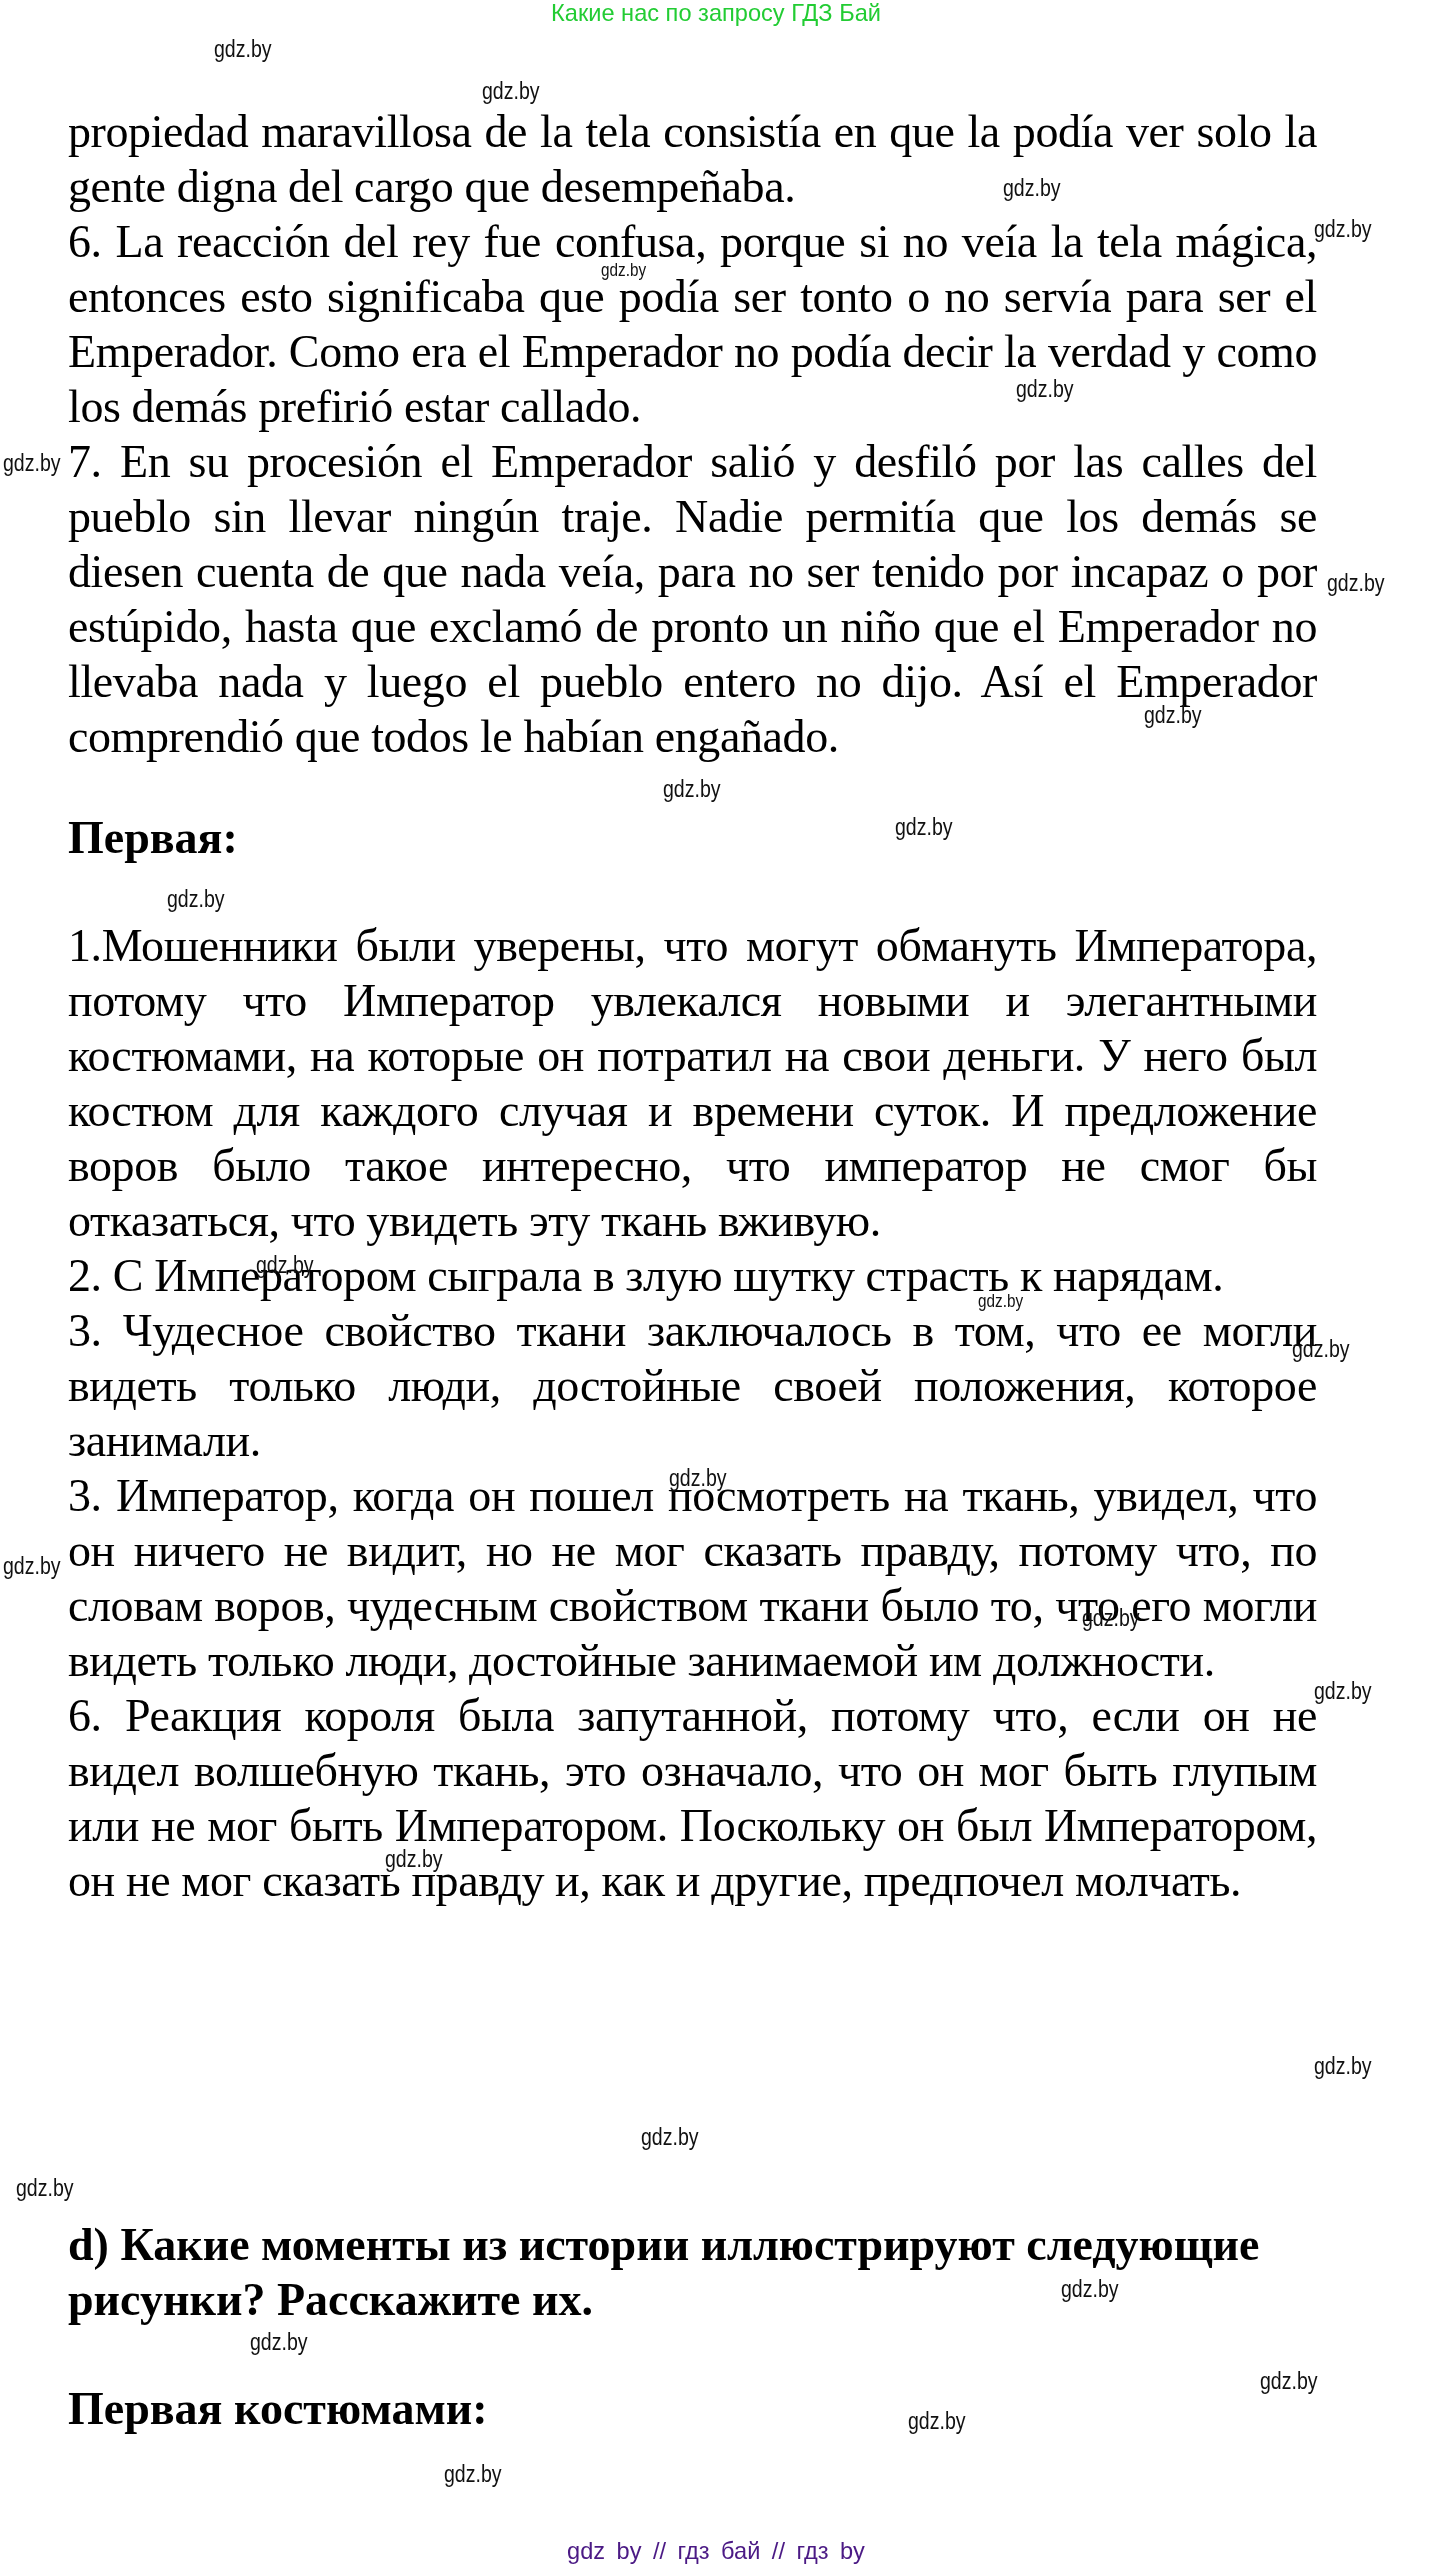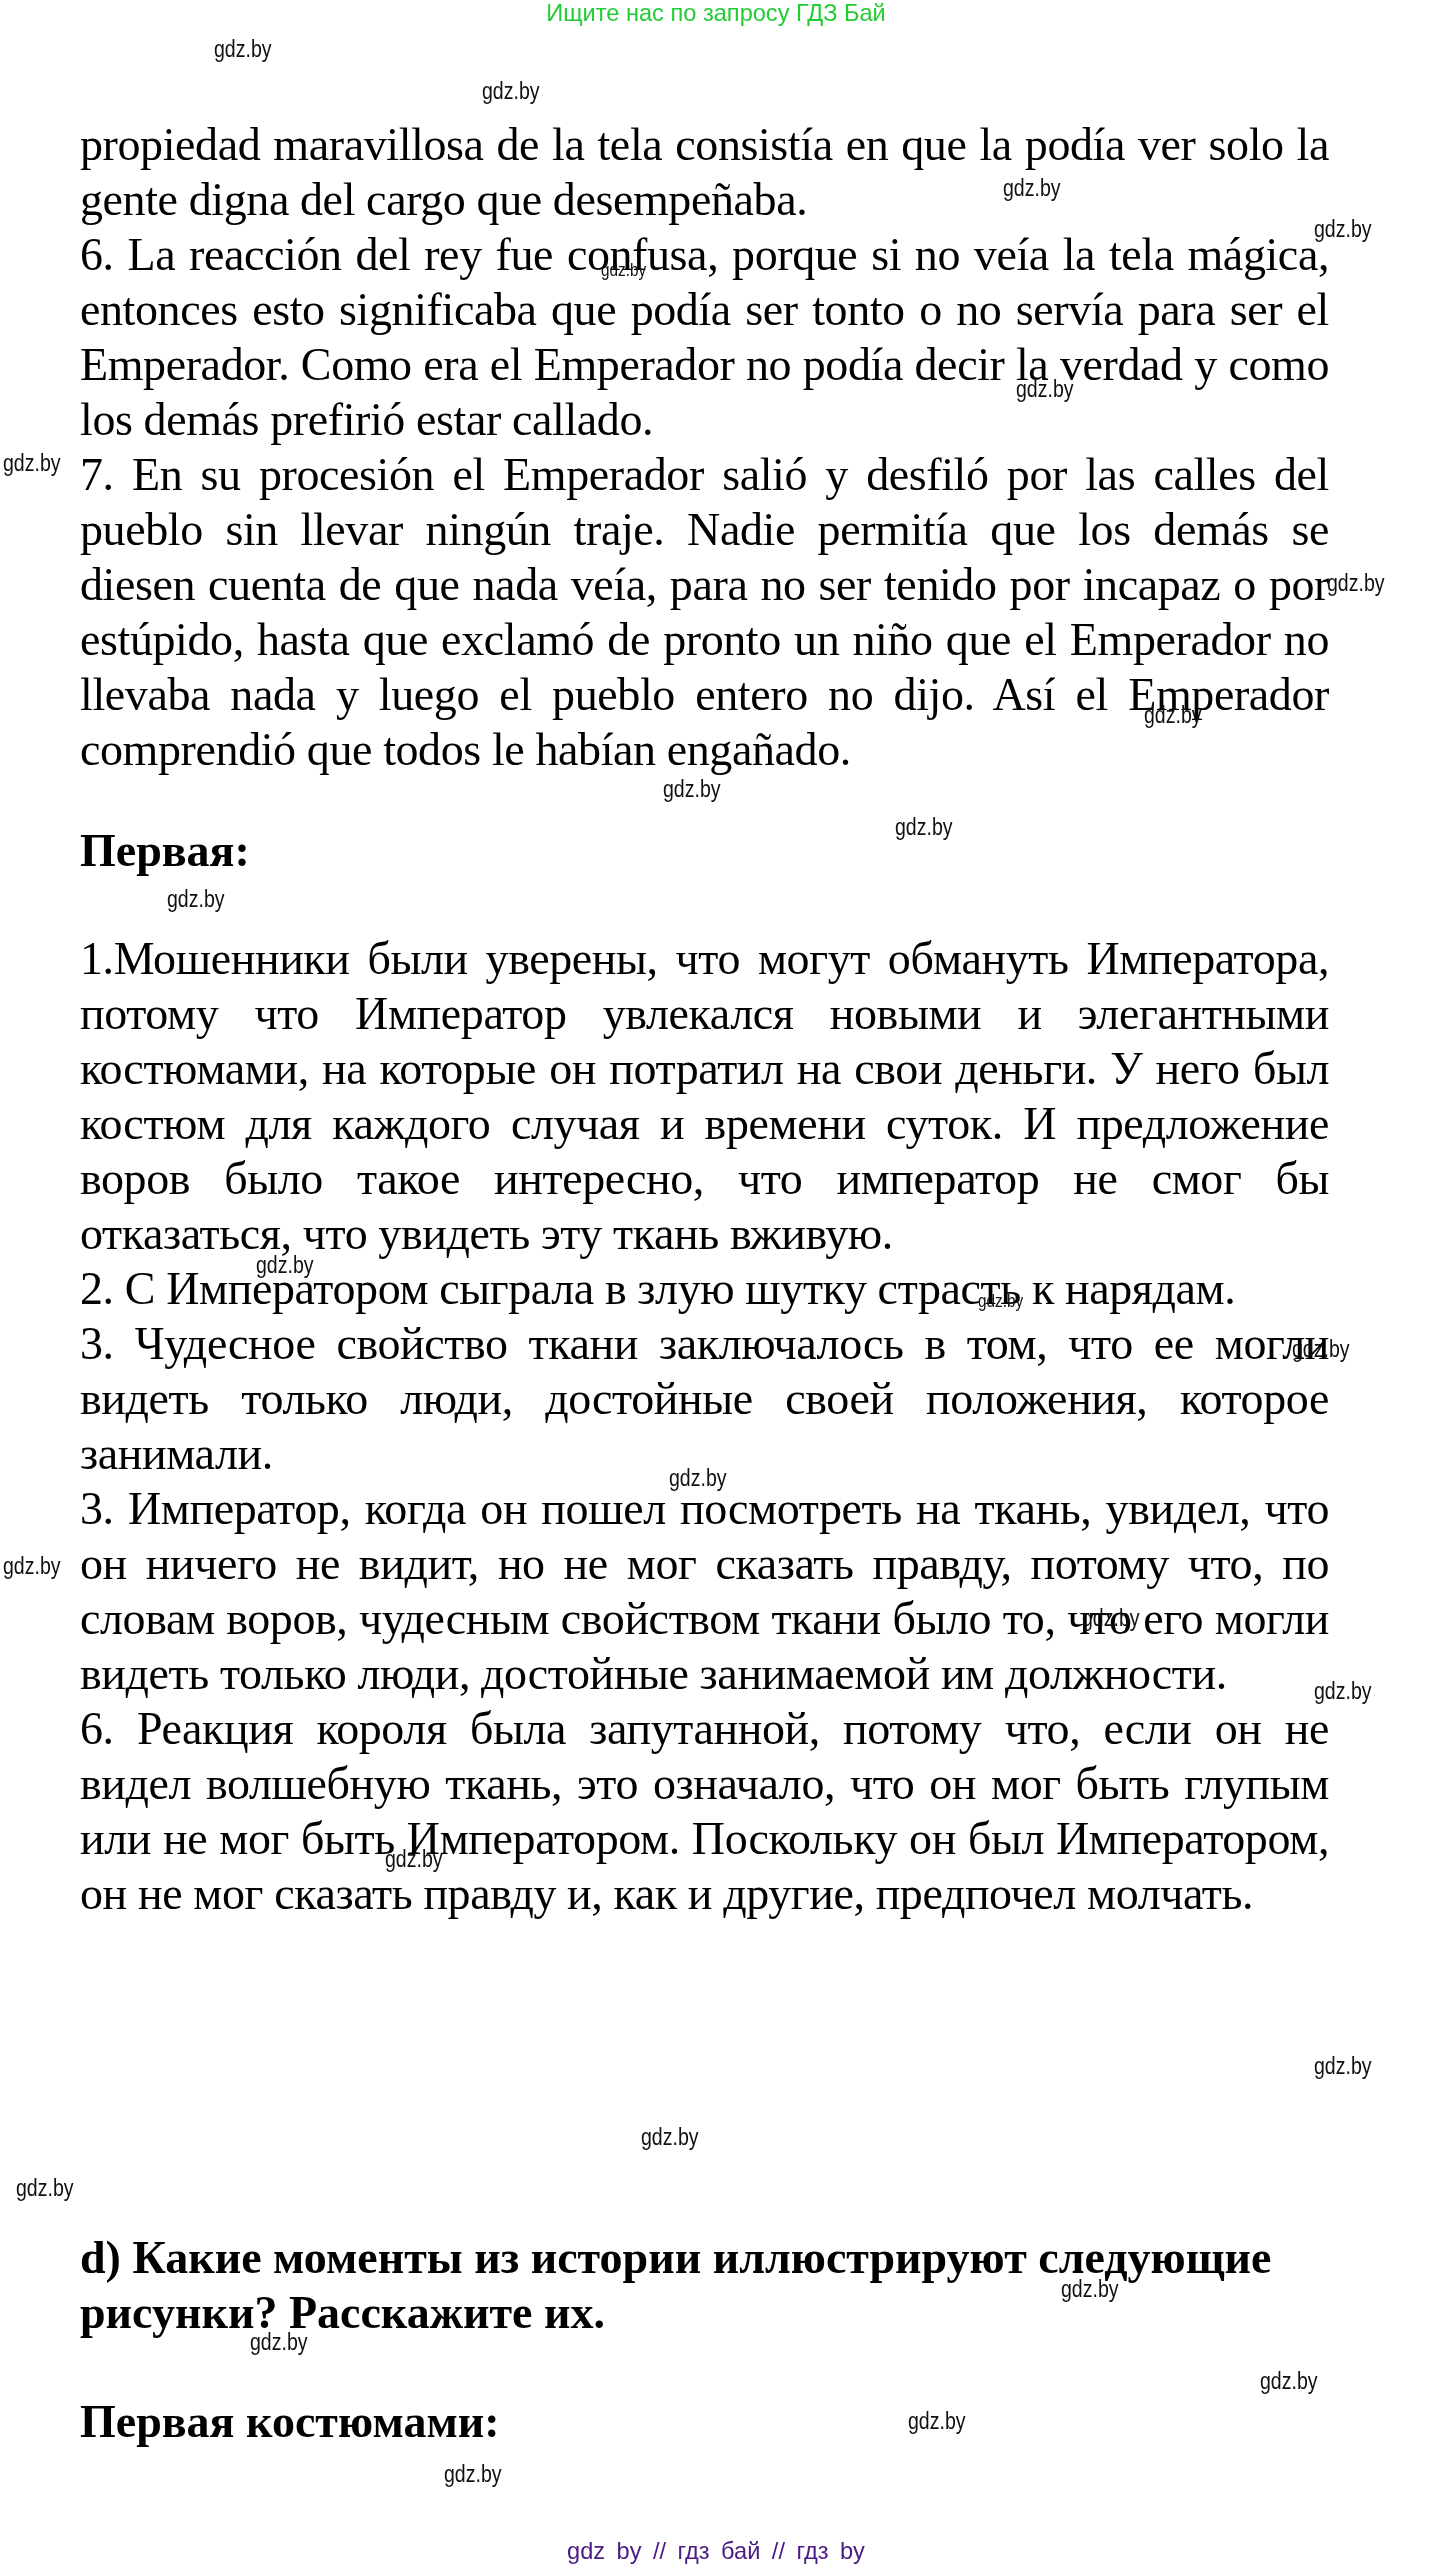--- a/index.html
+++ b/index.html
@@ -34,43 +34,42 @@
       font-family: "Liberation Sans", sans-serif;
       font-size: 23px;
       color: #111;
       transform: scaleX(0.85);
       transform-origin: left top;
       white-space: nowrap;
     }
     .wm.small { font-size: 18px; }
     .content {
       position: absolute;
-      left: 80px;
+      left: 68px;
       width: 1249px;
-      margin-top: 13px;
     }
     .para {
       font-size: 46px;
       line-height: 55px;
       text-align: justify;
       margin: 0;
       letter-spacing: -0.4px;
     }
     .para.last-left { text-align-last: left; }
     .heading {
       font-weight: bold;
       font-size: 46px;
       line-height: 55px;
       margin: 0;
     }
   </style>
 </head>
 <body>
 
-<div class="banner">Ищите нас по запросу ГДЗ Бай</div>
+<div class="banner">Какие нас по запросу ГДЗ Бай</div>
 
 <div class="content" style="top:104px;">
   <p class="para last-left">propiedad maravillosa de la tela consistía en que la podía ver solo la gente digna del cargo que desempeñaba.</p>
   <p class="para last-left">6. La reacción del rey fue confusa, porque si no veía la tela mágica, entonces esto significaba que podía ser tonto o no servía para ser el Emperador. Como era el Emperador no podía decir la verdad y como los demás prefirió estar callado.</p>
   <p class="para last-left">7. En su procesión el Emperador salió y desfiló por las calles del pueblo sin llevar ningún traje. Nadie permitía que los demás se diesen cuenta de que nada veía, para no ser tenido por incapaz o por estúpido, hasta que exclamó de pronto un niño que el Emperador no llevaba nada y luego el pueblo entero no dijo. Así el Emperador comprendió que todos le habían engañado.</p>
 </div>
 
 <div class="content" style="top:810px;">
   <h2 class="heading">Первая:</h2>
 </div>

